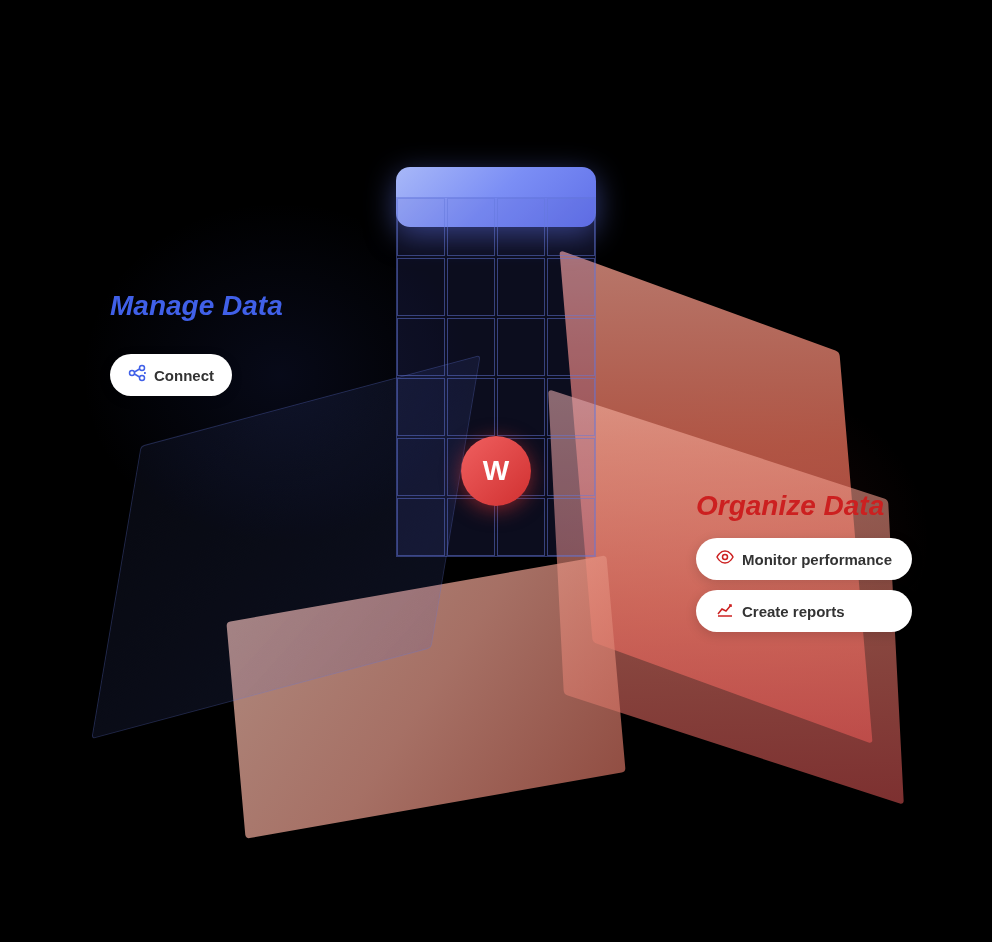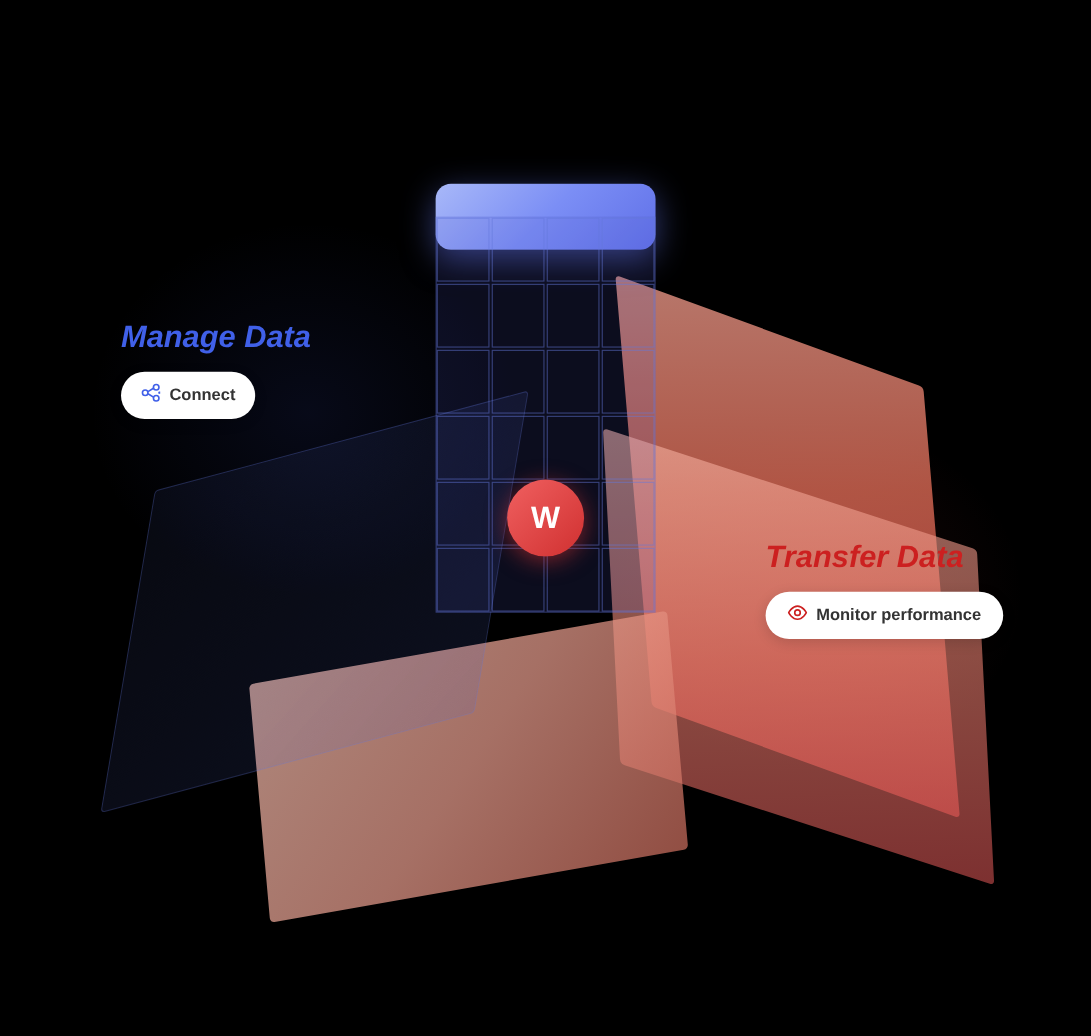--- a/index.html
+++ b/index.html
@@ -151,21 +151,21 @@
       position: absolute;
       top: 290px;
       left: 110px;
       z-index: 30;
     }
 
     .manage-data-title {
       font-size: 28px;
       font-weight: 800;
       color: #4060e8;
-      margin-bottom: 16px;
+      margin-bottom: 32px;
       font-style: italic;
     }
 
     .manage-data-buttons {
       display: flex;
       flex-direction: column;
       gap: 10px;
       margin-bottom: 10px;
     }
 
@@ -334,27 +334,37 @@
           </span>
           <span>Connect</span>
         </button>
       </div>
       <div class="md-button-row">
       </div>
     </div>
   </div>
 
   <div class="visualize-data-panel">
-    <div class="visualize-data-title">Transfer Data</div>
+    <div class="visualize-data-title">Organize Data</div>
     <div class="vd-buttons">
       <button class="vd-btn">
         <span class="btn-icon">
           <svg width="18" height="18" viewBox="0 0 18 18" fill="none">
             <path d="M1 9C1 9 4 3 9 3C14 3 17 9 17 9C17 9 14 15 9 15C4 15 1 9 1 9Z" stroke="#cc2020" stroke-width="1.5"></path>
             <circle cx="9" cy="9" r="2.5" stroke="#cc2020" stroke-width="1.5"></circle>
           </svg>
         </span>
         <span>Monitor performance</span>
       </button>
+      <button class="vd-btn">
+        <span class="btn-icon">
+          <svg width="18" height="18" viewBox="0 0 18 18" fill="none">
+            <polyline points="2,14 6,9 10,11 15,5" stroke="#cc2020" stroke-width="1.5" fill="none"></polyline>
+            <polyline points="13,5 15,5 15,7" stroke="#cc2020" stroke-width="1.5" fill="none"></polyline>
+            <line x1="2" y1="16" x2="16" y2="16" stroke="#cc2020" stroke-width="1.5"></line>
+          </svg>
+        </span>
+        <span>Create reports</span>
+      </button>
     </div>
   </div>
 
 </div>
 
 </body></html>

